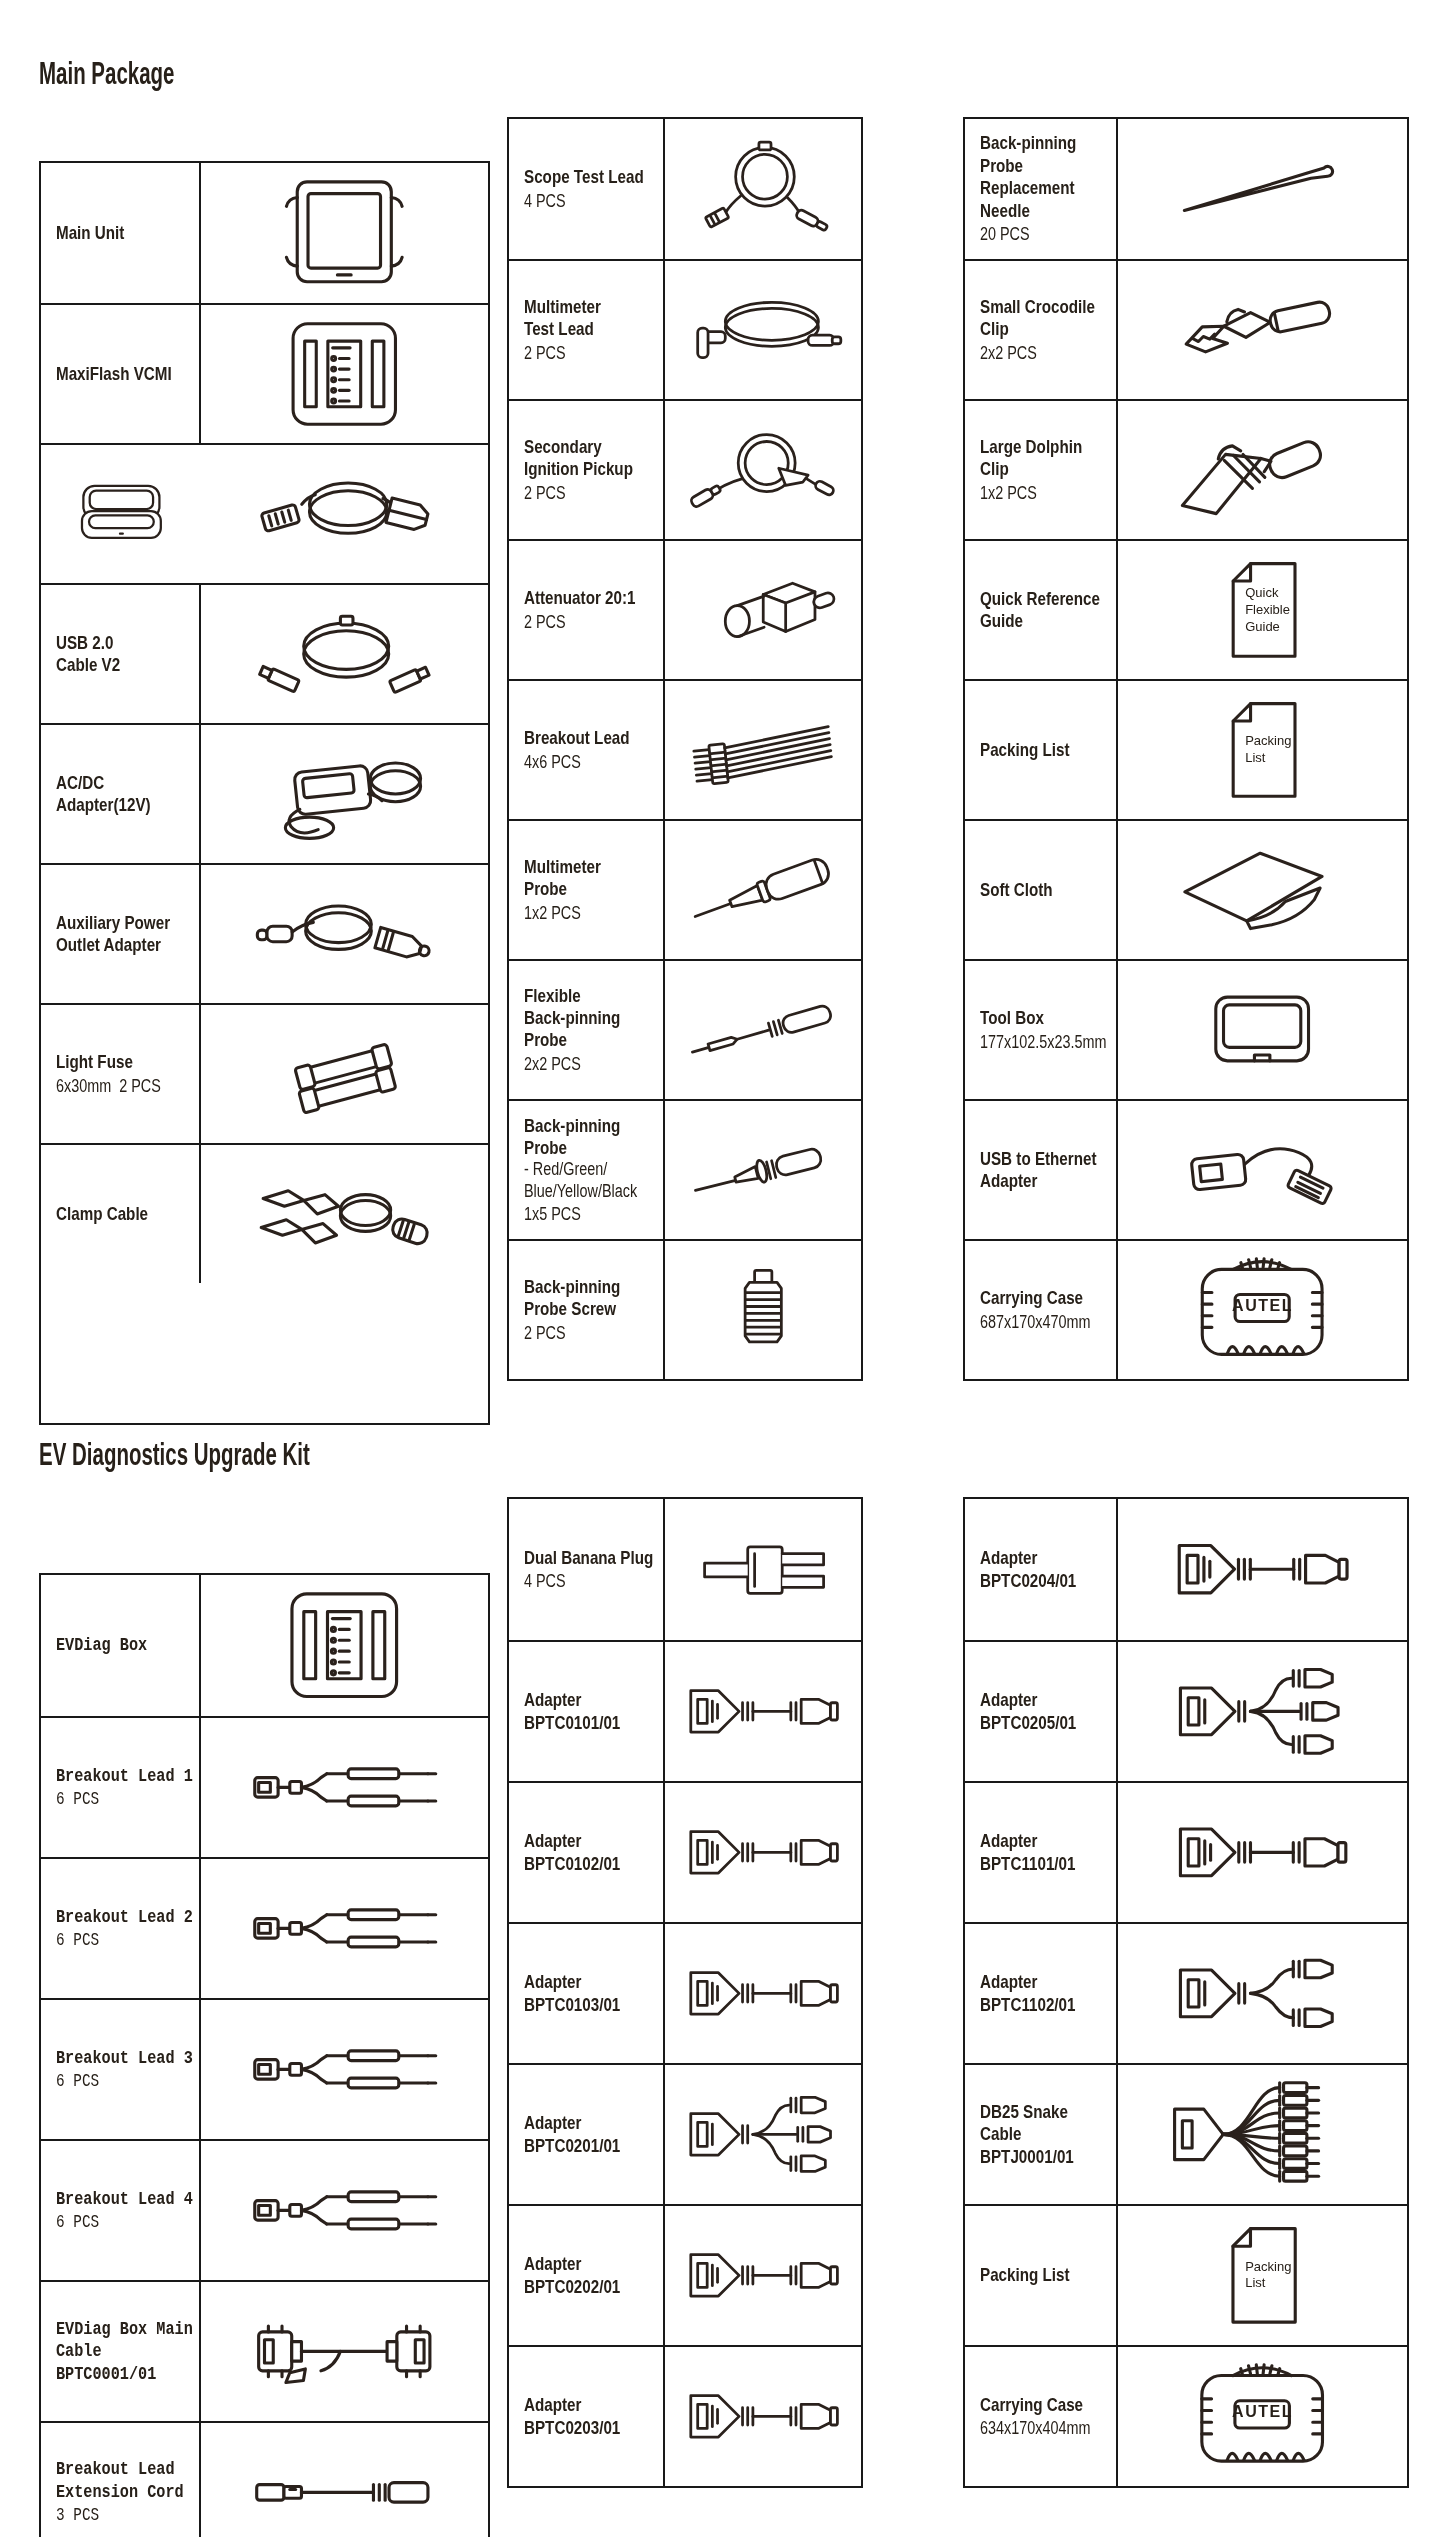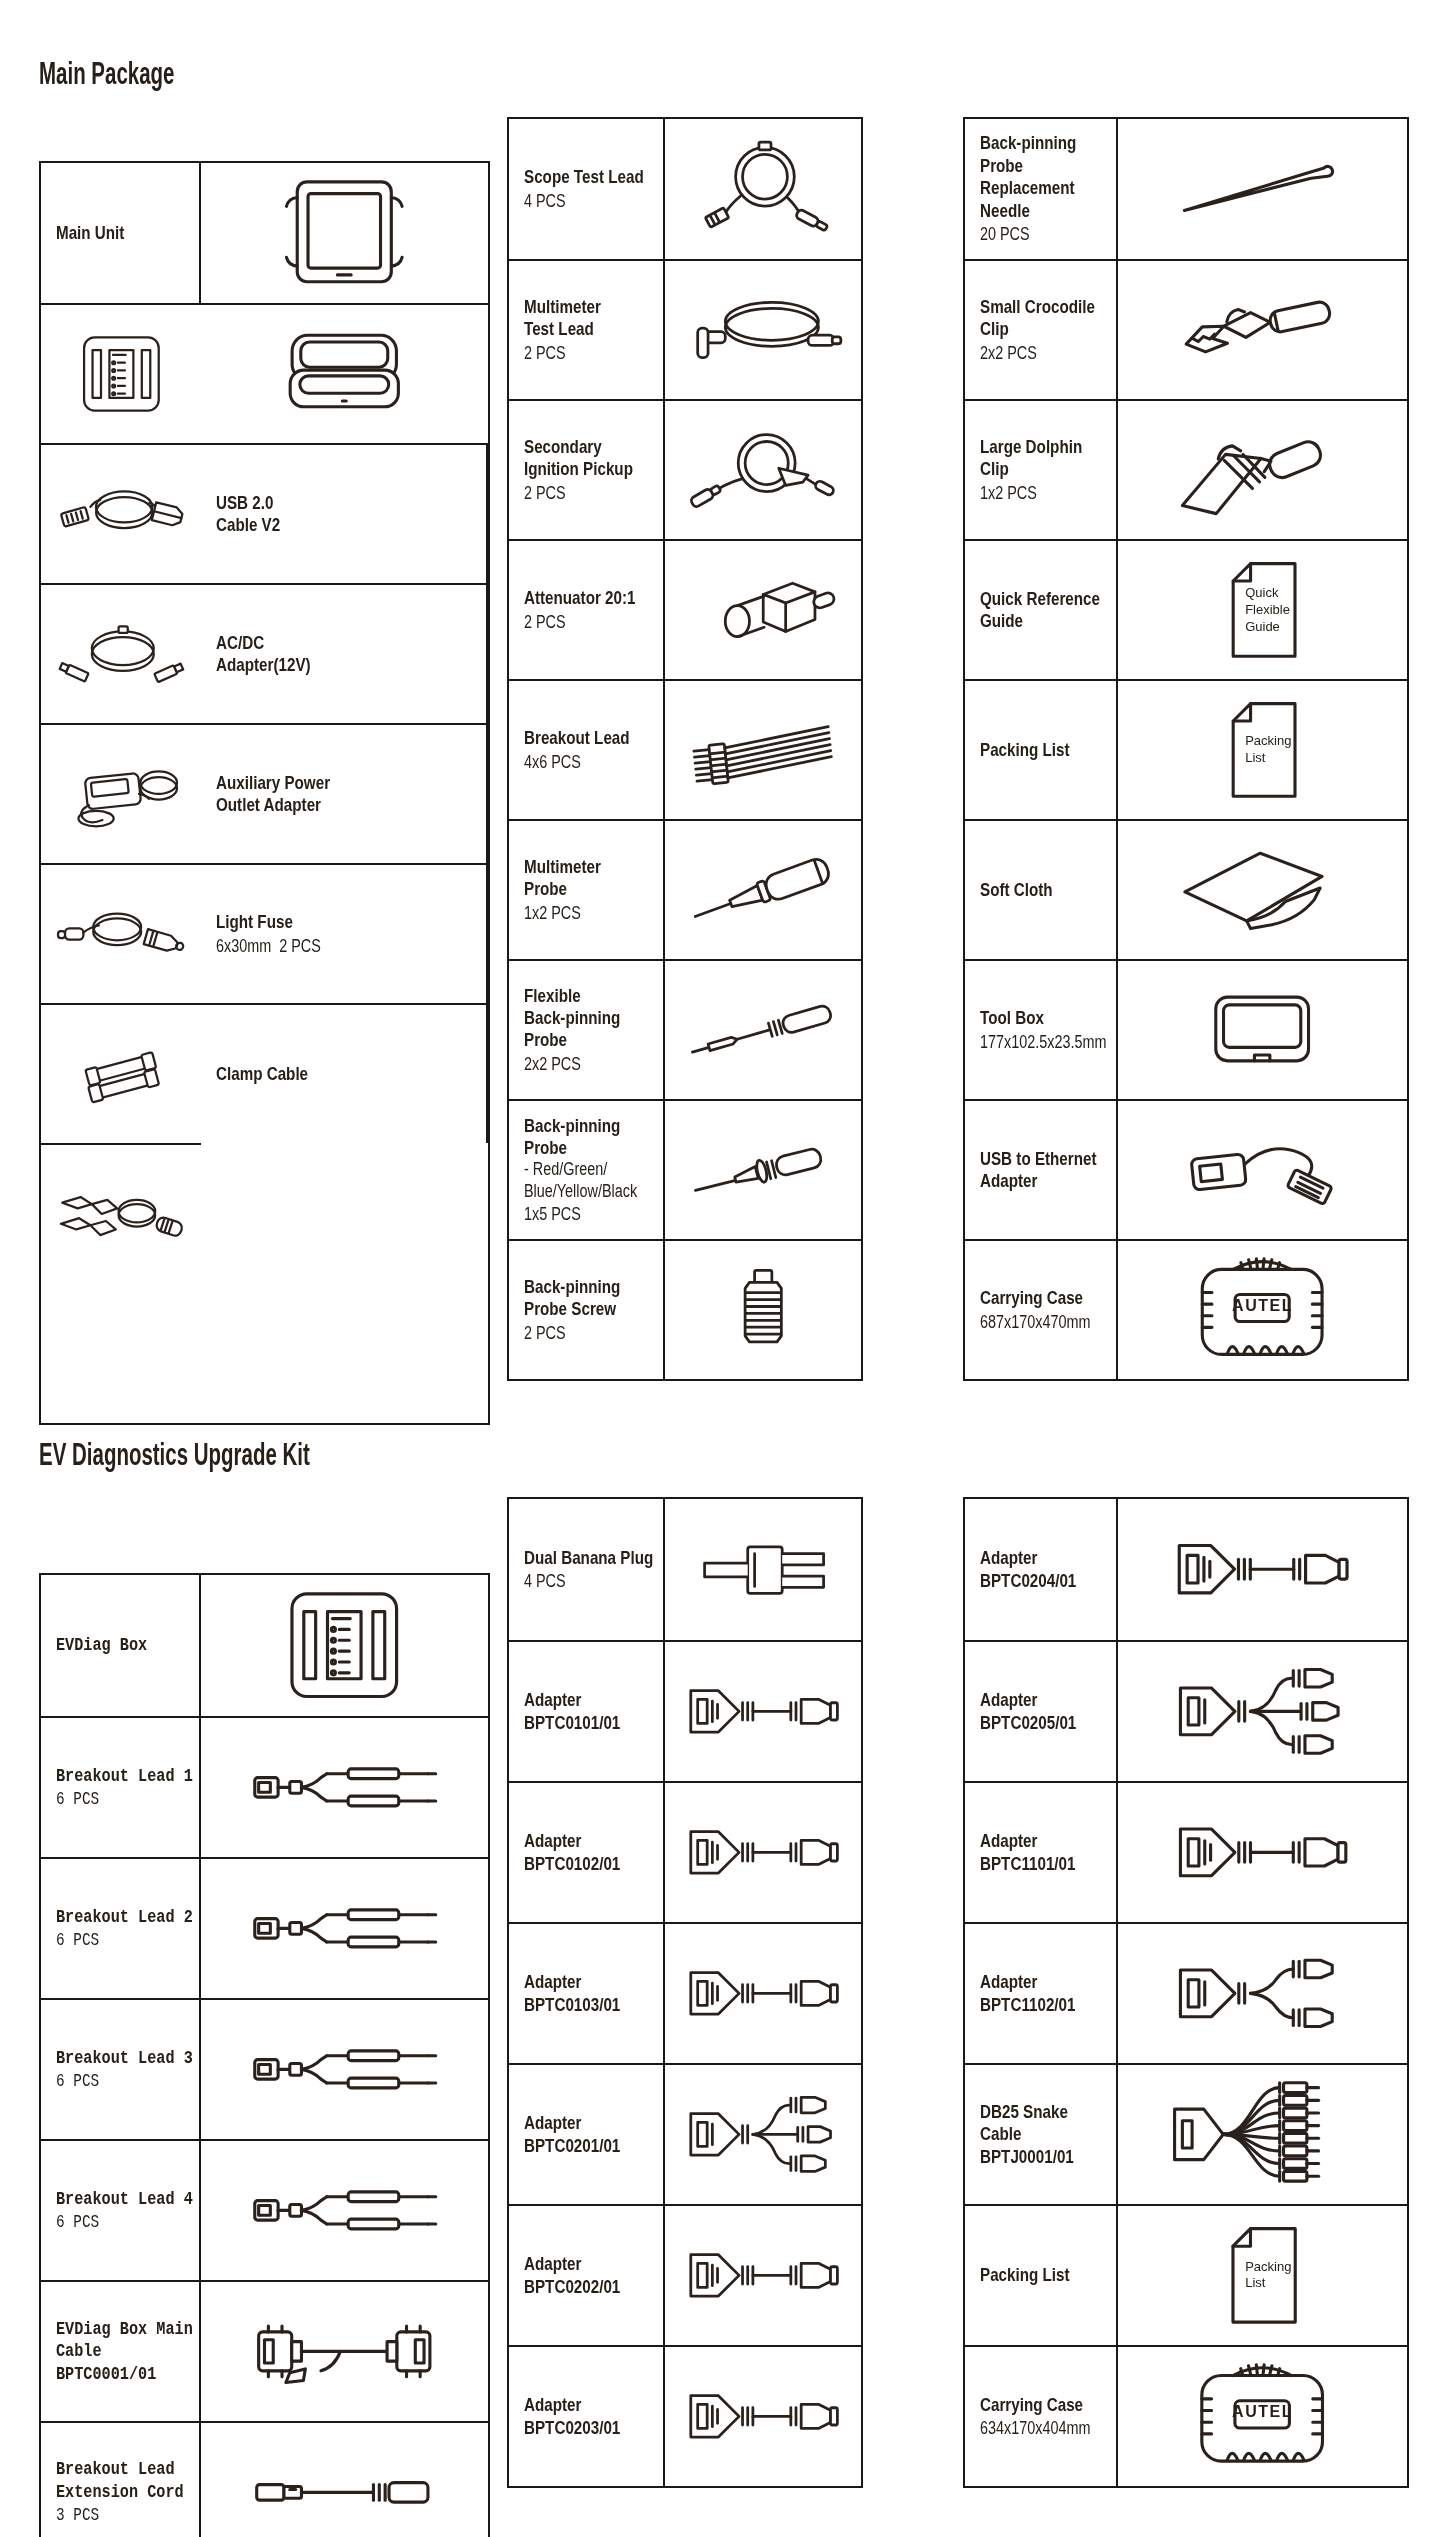--- a/index.html
+++ b/index.html
@@ -40,20 +40,25 @@
       <div class="cell img">
         <svg class="item-svg" viewBox="0 0 200 120" preserveAspectRatio="xMidYMid meet">
           <g fill="none" stroke="#2a211c" stroke-width="3.2" stroke-linecap="round" stroke-linejoin="round">
             <rect x="52" y="8" width="96" height="102" rx="10" fill="#fff"></rect>
             <path d="M52 24 q-9 1 -11 9 M148 24 q9 1 11 9 M52 94 q-9 -1 -11 -9 M148 94 q9 -1 11 -9"></path>
             <rect x="63" y="20" width="74" height="76" rx="3"></rect>
             <line x1="93" y1="103" x2="107" y2="103"></line>
           </g>
         </svg>
       </div>
+      <div class="cell lbl bt">
+        <div class="lbl-inner">
+          <div class="item-name">MaxiFlash VCMI</div>
+        </div>
+      </div>
       <div class="cell img bt">
         <svg class="item-svg" viewBox="0 0 200 120" preserveAspectRatio="xMidYMid meet">
           <g fill="none" stroke="#2a211c" stroke-width="3.2" stroke-linecap="round" stroke-linejoin="round">
             <rect x="47" y="8" width="106" height="104" rx="15" fill="#fff"></rect>
             <rect x="59" y="26" width="12" height="68"></rect>
             <rect x="129" y="26" width="12" height="68"></rect>
             <rect x="83" y="26" width="34" height="68" fill="#fff"></rect>
             <line x1="88" y1="33" x2="106" y2="33"></line>
             <circle cx="89" cy="44" r="2"></circle>
             <line x1="95" y1="44" x2="105" y2="44"></line>

